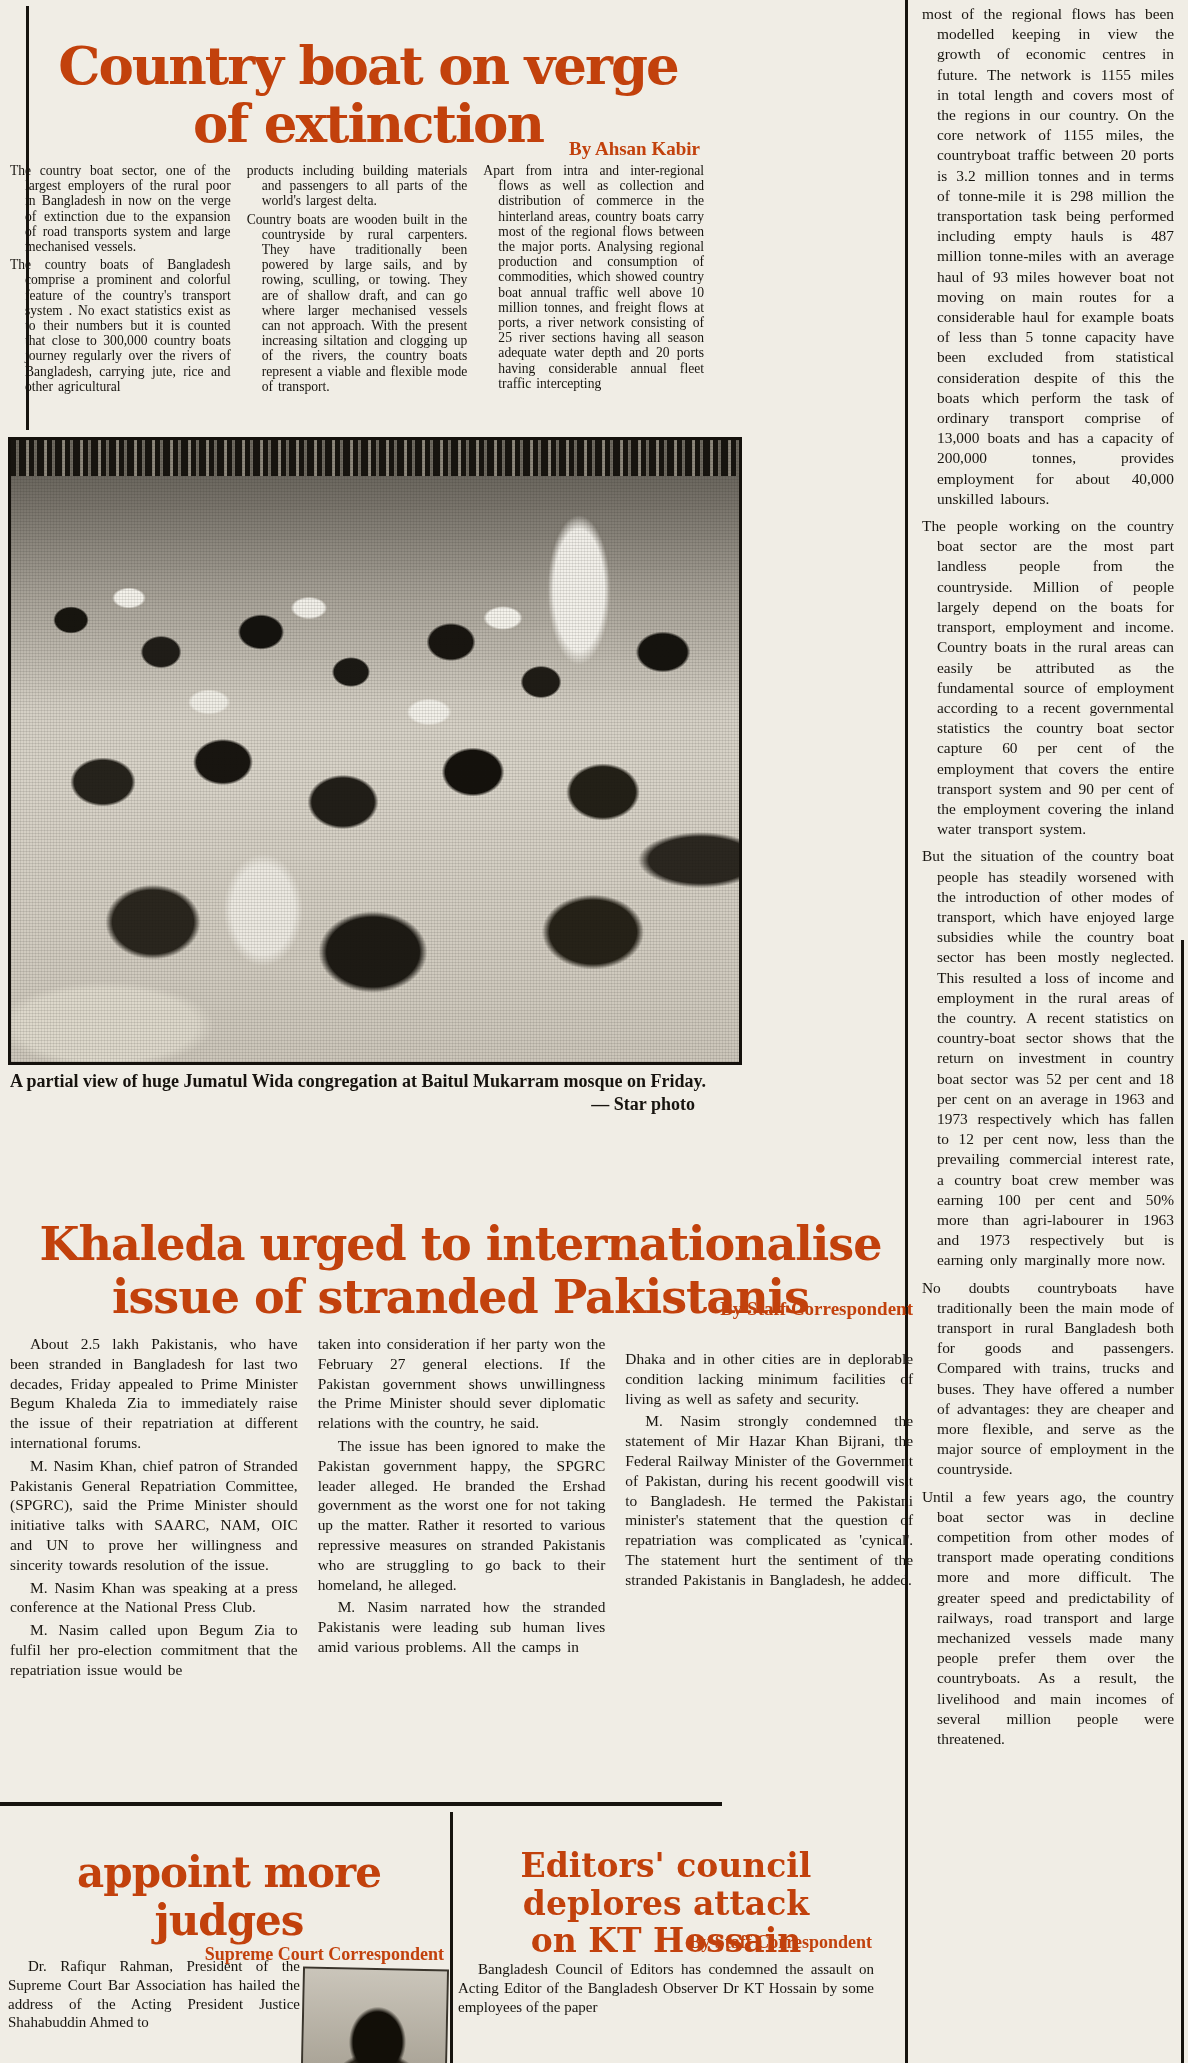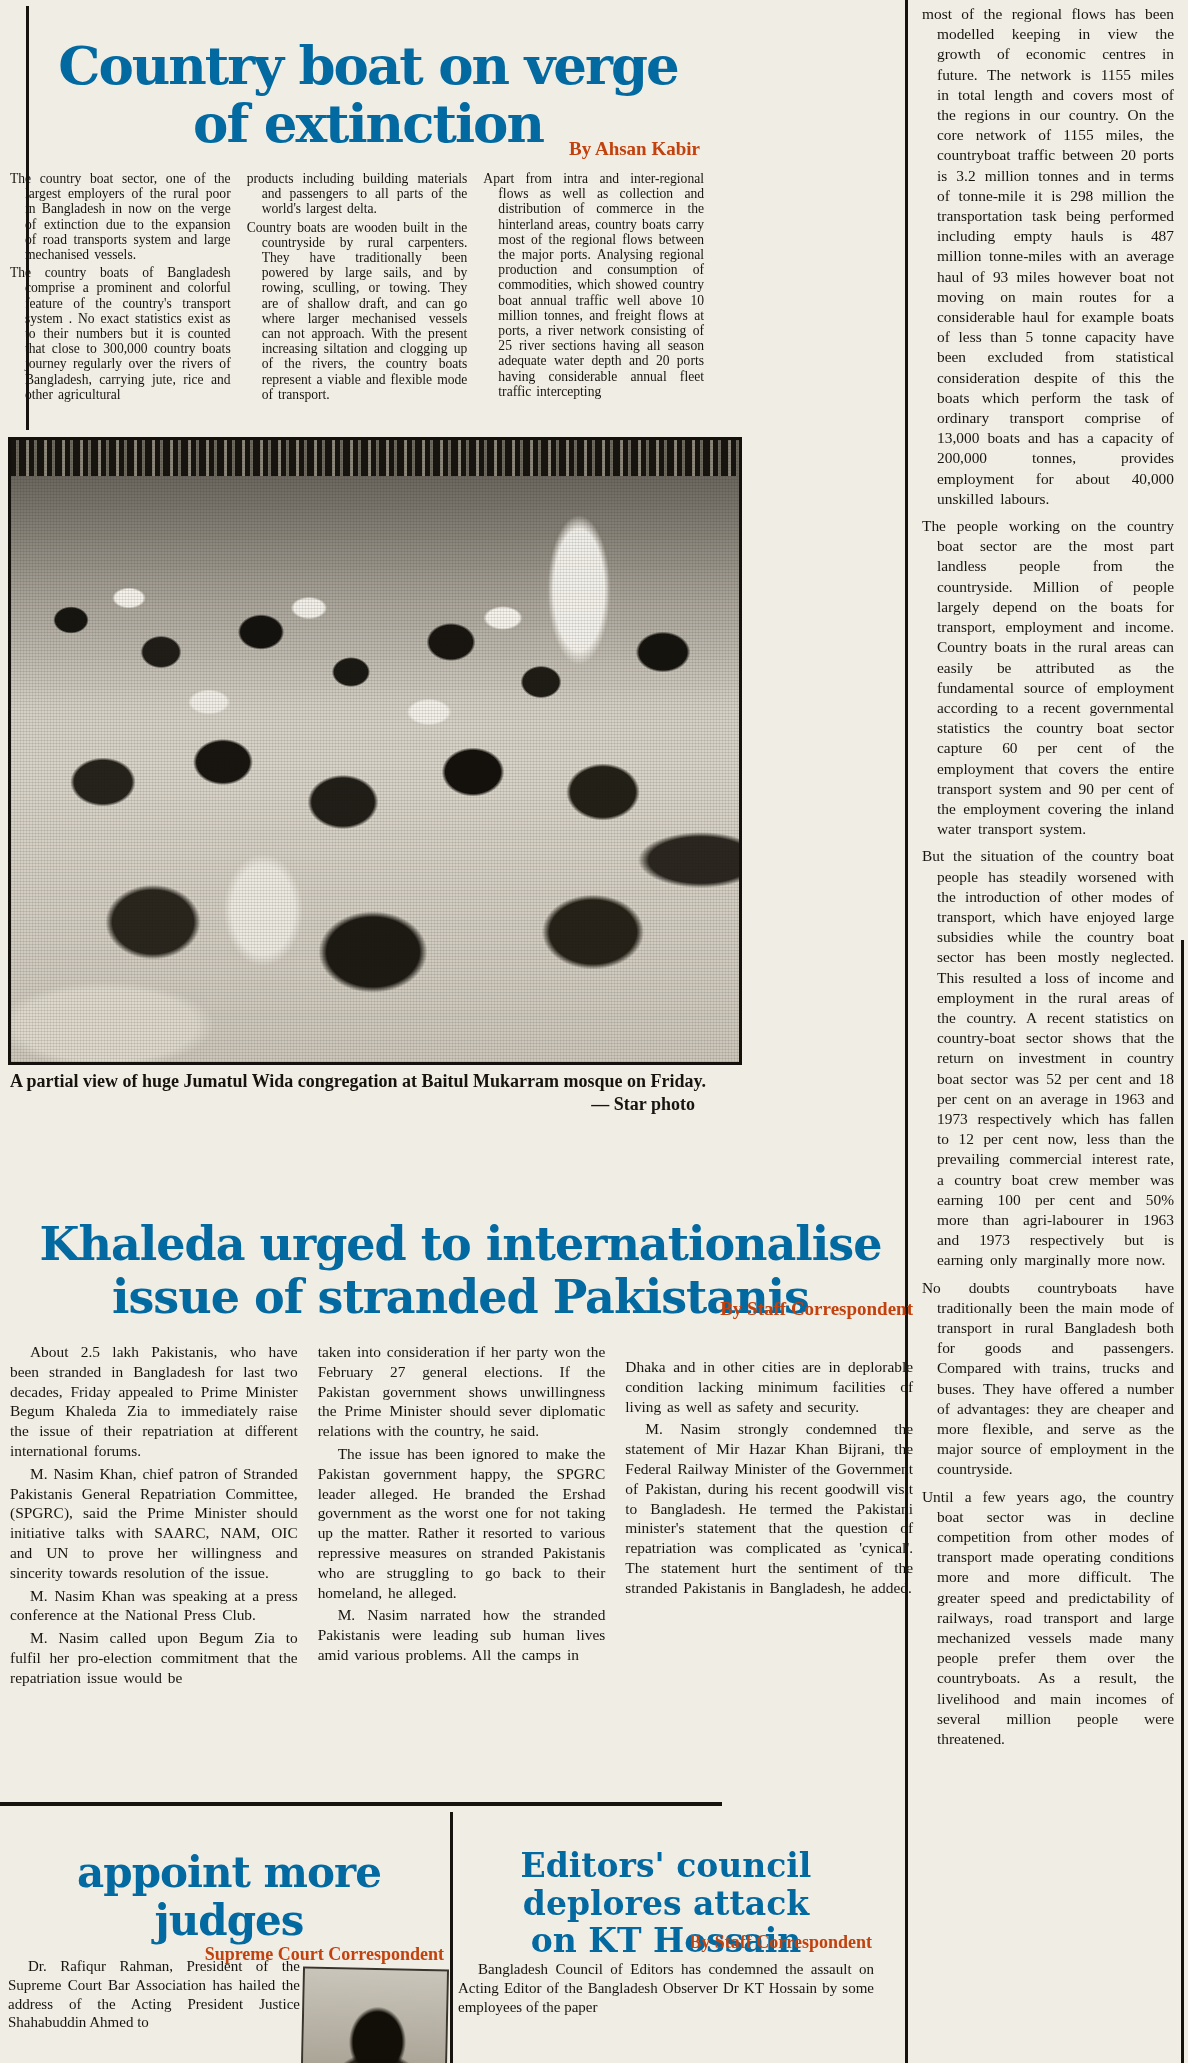--- a/index.html
+++ b/index.html
@@ -1,33 +1,33 @@
 <!DOCTYPE html>
 <html><head>
 <meta charset="utf-8">
 <style>
   html,body{margin:0;padding:0;background:#cfccc4;}
   .page{position:relative;width:1188px;height:2063px;background:#f0ede5;overflow:hidden;
         font-family:"Liberation Serif",serif;color:#17140f;}
   .rule{position:absolute;background:#17140f;}
   
-  .hl{position:absolute;text-align:center;font-family:"DejaVu Serif",serif;font-weight:700;color:#0369a1;}
+  .hl{position:absolute;text-align:center;font-family:"DejaVu Serif",serif;font-weight:700;color:#c2410c;}
   .hl span{display:block;}
   .cb-head{left:30px;top:0px;width:676px;font-size:53px;line-height:1.1;letter-spacing:-2px;}
   .kh-head{left:8px;top:1180px;width:905px;font-size:46px;line-height:1.14;letter-spacing:-1px;}
   .scb-head{left:14px;top:1814px;width:430px;font-size:42px;line-height:1.14;letter-spacing:-1px;}
   .ed-head{left:460px;top:1820px;width:412px;font-size:33px;line-height:1.13;text-align:center;}
   .by{position:absolute;text-align:right;font-weight:700;font-size:19px;color:#c2410c;}
   .cb-by{left:240px;top:138px;width:460px;}
   .kh-by{left:10px;top:1298px;width:903px;}
   .scb-by{left:14px;top:1923px;width:430px;font-size:18px;margin-top:21px;}
   .ed-by{left:460px;top:1932px;width:412px;font-size:18px;}
   
   .cols{position:absolute;display:flex;}
-  .col{flex:1;text-align:justify;margin-top:8px;}
+  .col{flex:1;text-align:justify;}
   .cb-cols{left:10px;top:163px;width:694px;gap:16px;}
   .cb-cols .col{font-size:13.6px;line-height:15.2px;word-spacing:1.6px;}
   .kh-cols{left:10px;top:1334px;width:903px;gap:20px;}
   .kh-cols .col{font-size:15.4px;line-height:19.8px;word-spacing:2px;}
   .kh-col3{padding-top:15px;}
   .col p{margin:0 0 3px 0;}
   .hang{padding-left:15px;text-indent:-15px;}
   .ind{text-indent:20px;}
   
   .sidebar{position:absolute;left:922px;top:4px;width:252px;text-align:justify;

